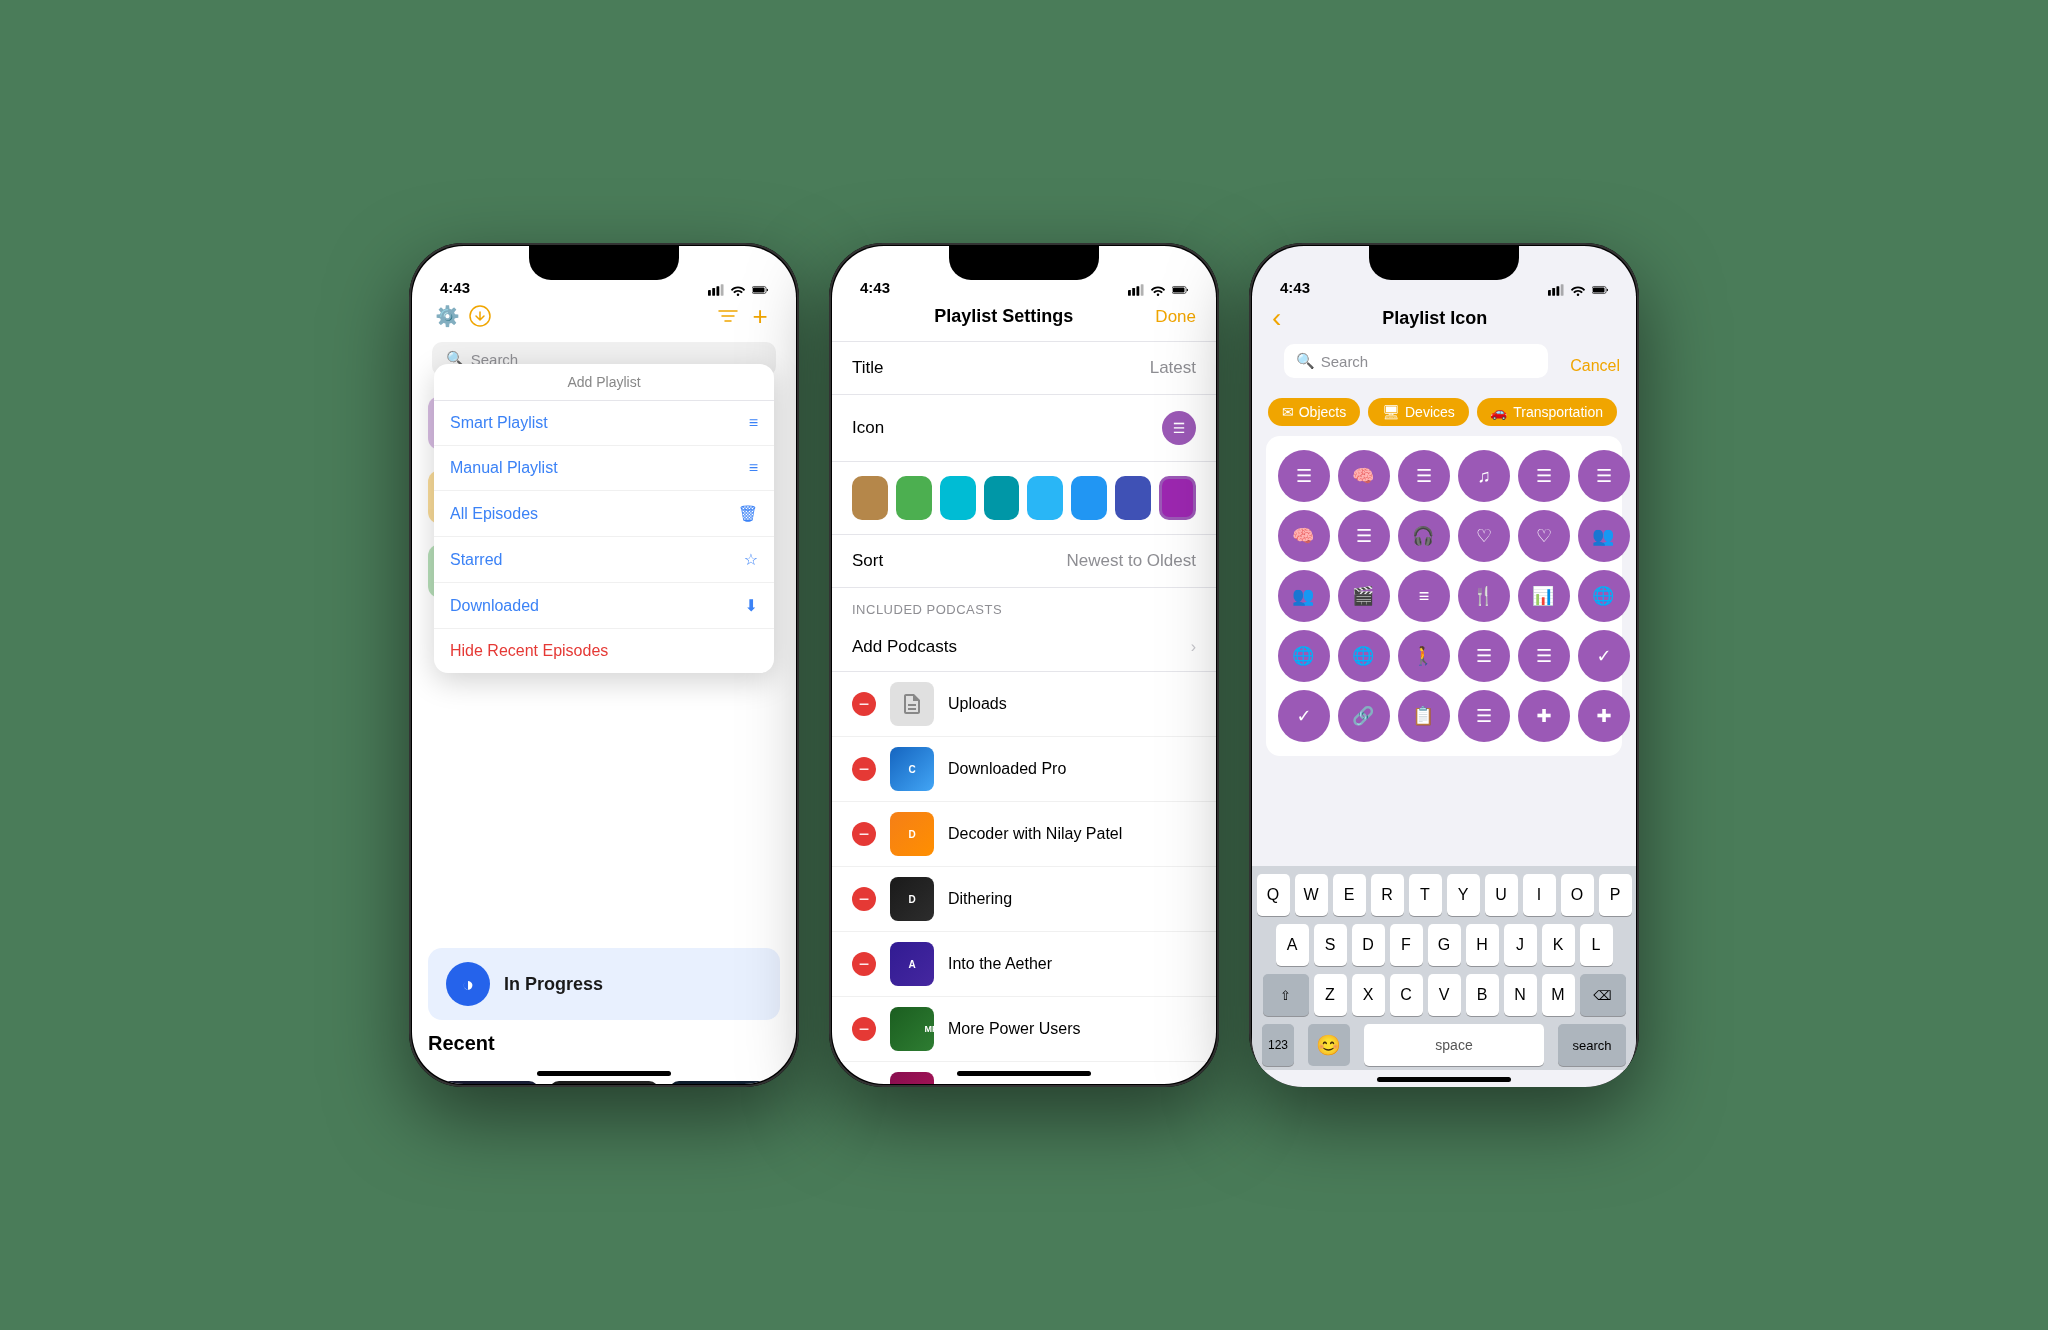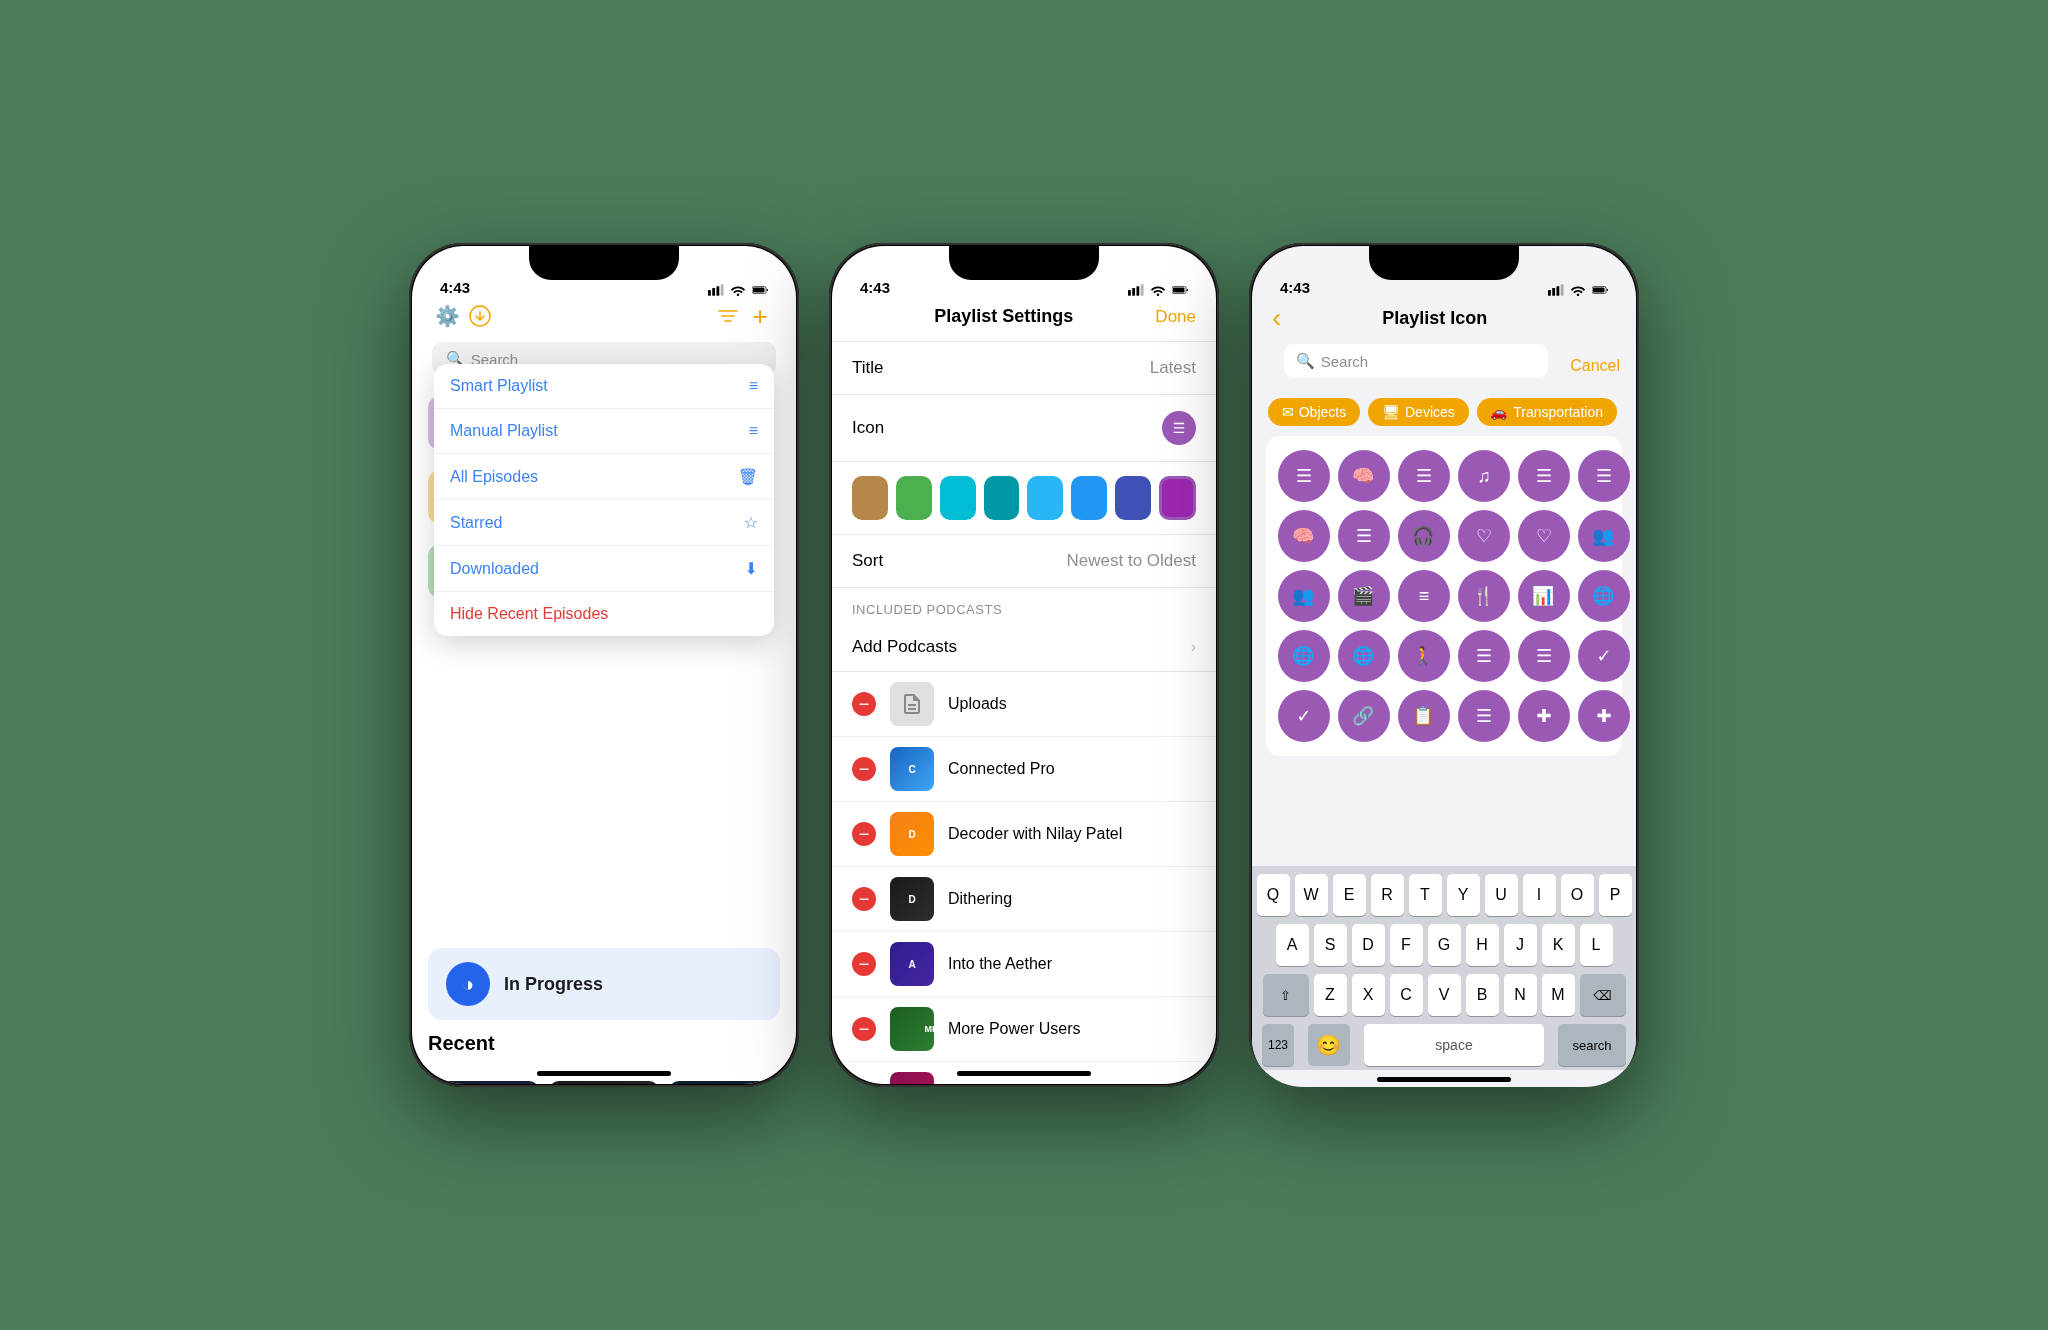--- a/index.html
+++ b/index.html
@@ -413,20 +413,21 @@
         <div class="playlist-item">
           <div class="pl-icon" style="background:#f0a500;">🎮</div>
           <span class="pl-title"></span>
         </div>
         <div class="playlist-item">
           <div class="pl-icon" style="background:#4caf50;">✉</div>
         </div>
       </div>
 
       <div class="dropdown-overlay">
+        <div class="dropdown-header">Add Playlist</div>
         <div class="dropdown-item">
           <span>Smart Playlist</span>
           <span>≡</span>
         </div>
         <div class="dropdown-item">
           <span>Manual Playlist</span>
           <span>≡</span>
         </div>
         <div class="dropdown-item">
           <span>All Episodes</span>
@@ -559,21 +560,21 @@
                 <path d="M8 16h8v2H8zm0-4h8v2H8zm6-10H6c-1.1 0-2 .9-2 2v16c0 1.1.9 2 2 2h12c1.1 0 2-.9 2-2V8l-6-6zm4 18H6V4h7v5h5v11z"></path>
               </svg>
           </div>
           <span class="podcast-name">Uploads</span>
         </div>
         <div class="podcast-item">
           <div class="minus-btn">−</div>
           <div class="podcast-art art-connected">
             <span style="color:#fff;font-size:10px;font-weight:700;">C</span>
           </div>
-          <span class="podcast-name">Connected Pro</span>
+          <span class="podcast-name">Downloaded Pro</span>
         </div>
         <div class="podcast-item">
           <div class="minus-btn">−</div>
           <div class="podcast-art art-decoder">
             <span style="color:#fff;font-size:10px;font-weight:700;">D</span>
           </div>
           <span class="podcast-name">Decoder with Nilay Patel</span>
         </div>
         <div class="podcast-item">
           <div class="minus-btn">−</div>

